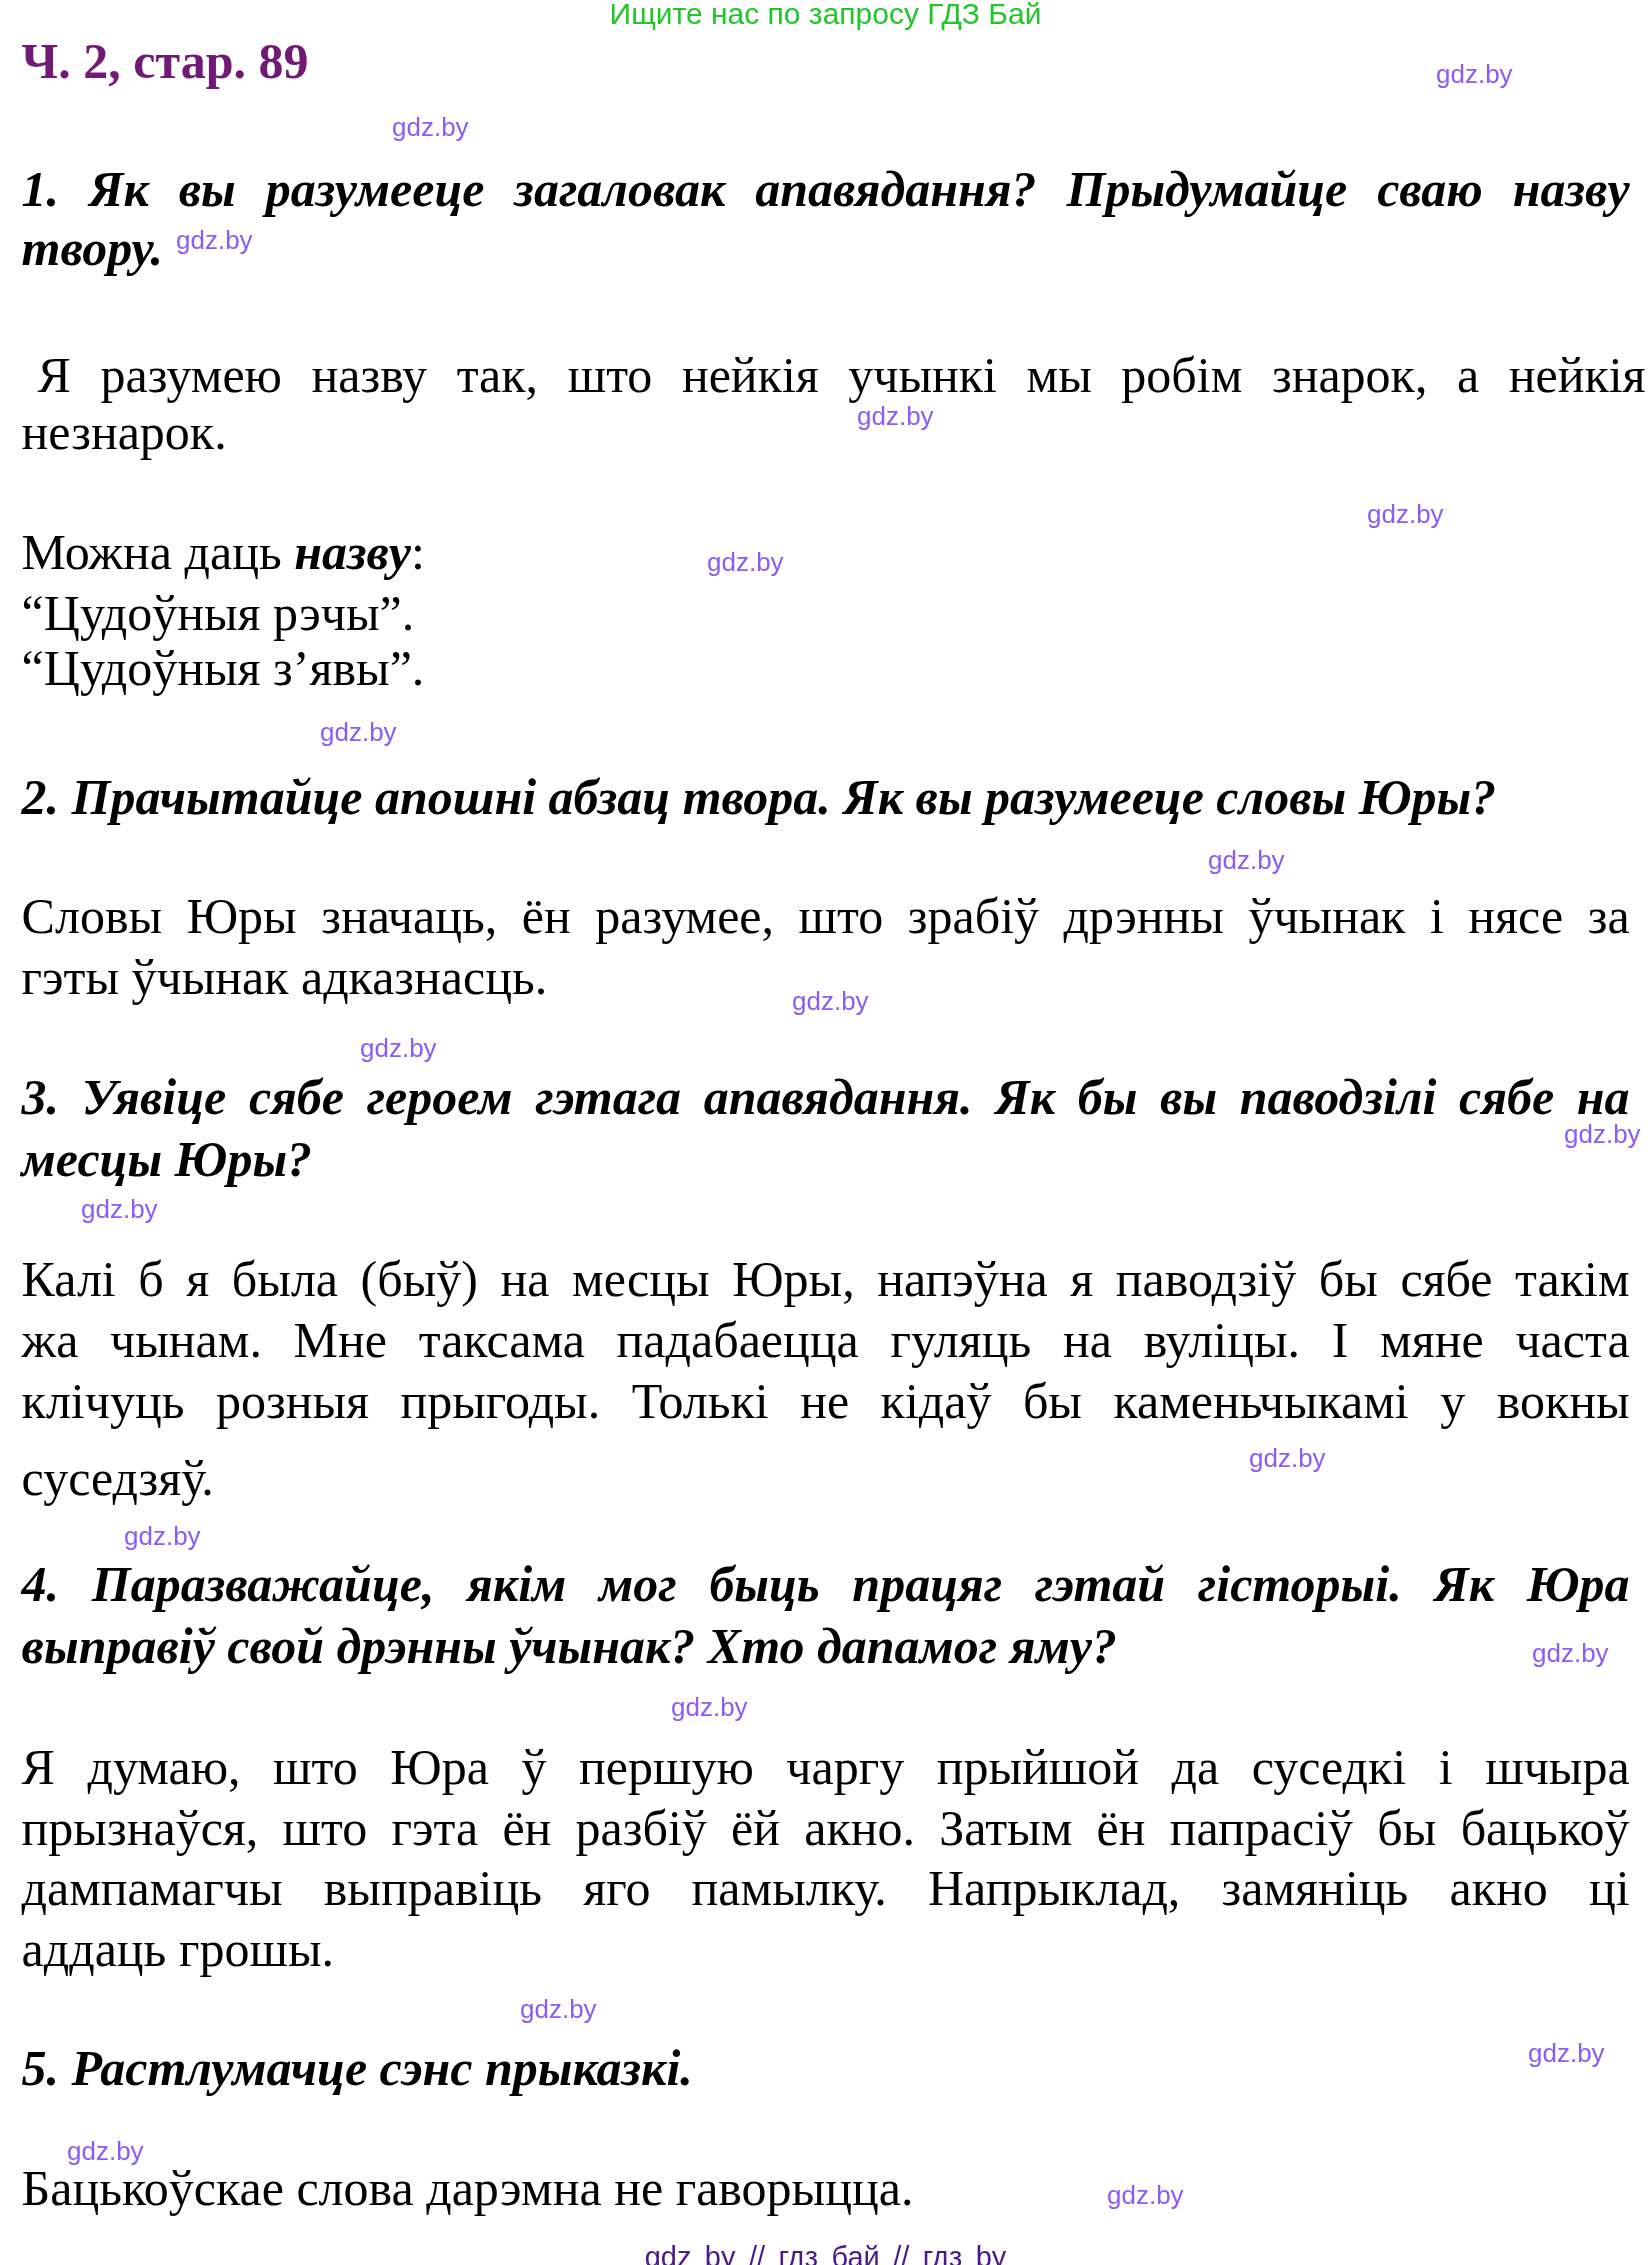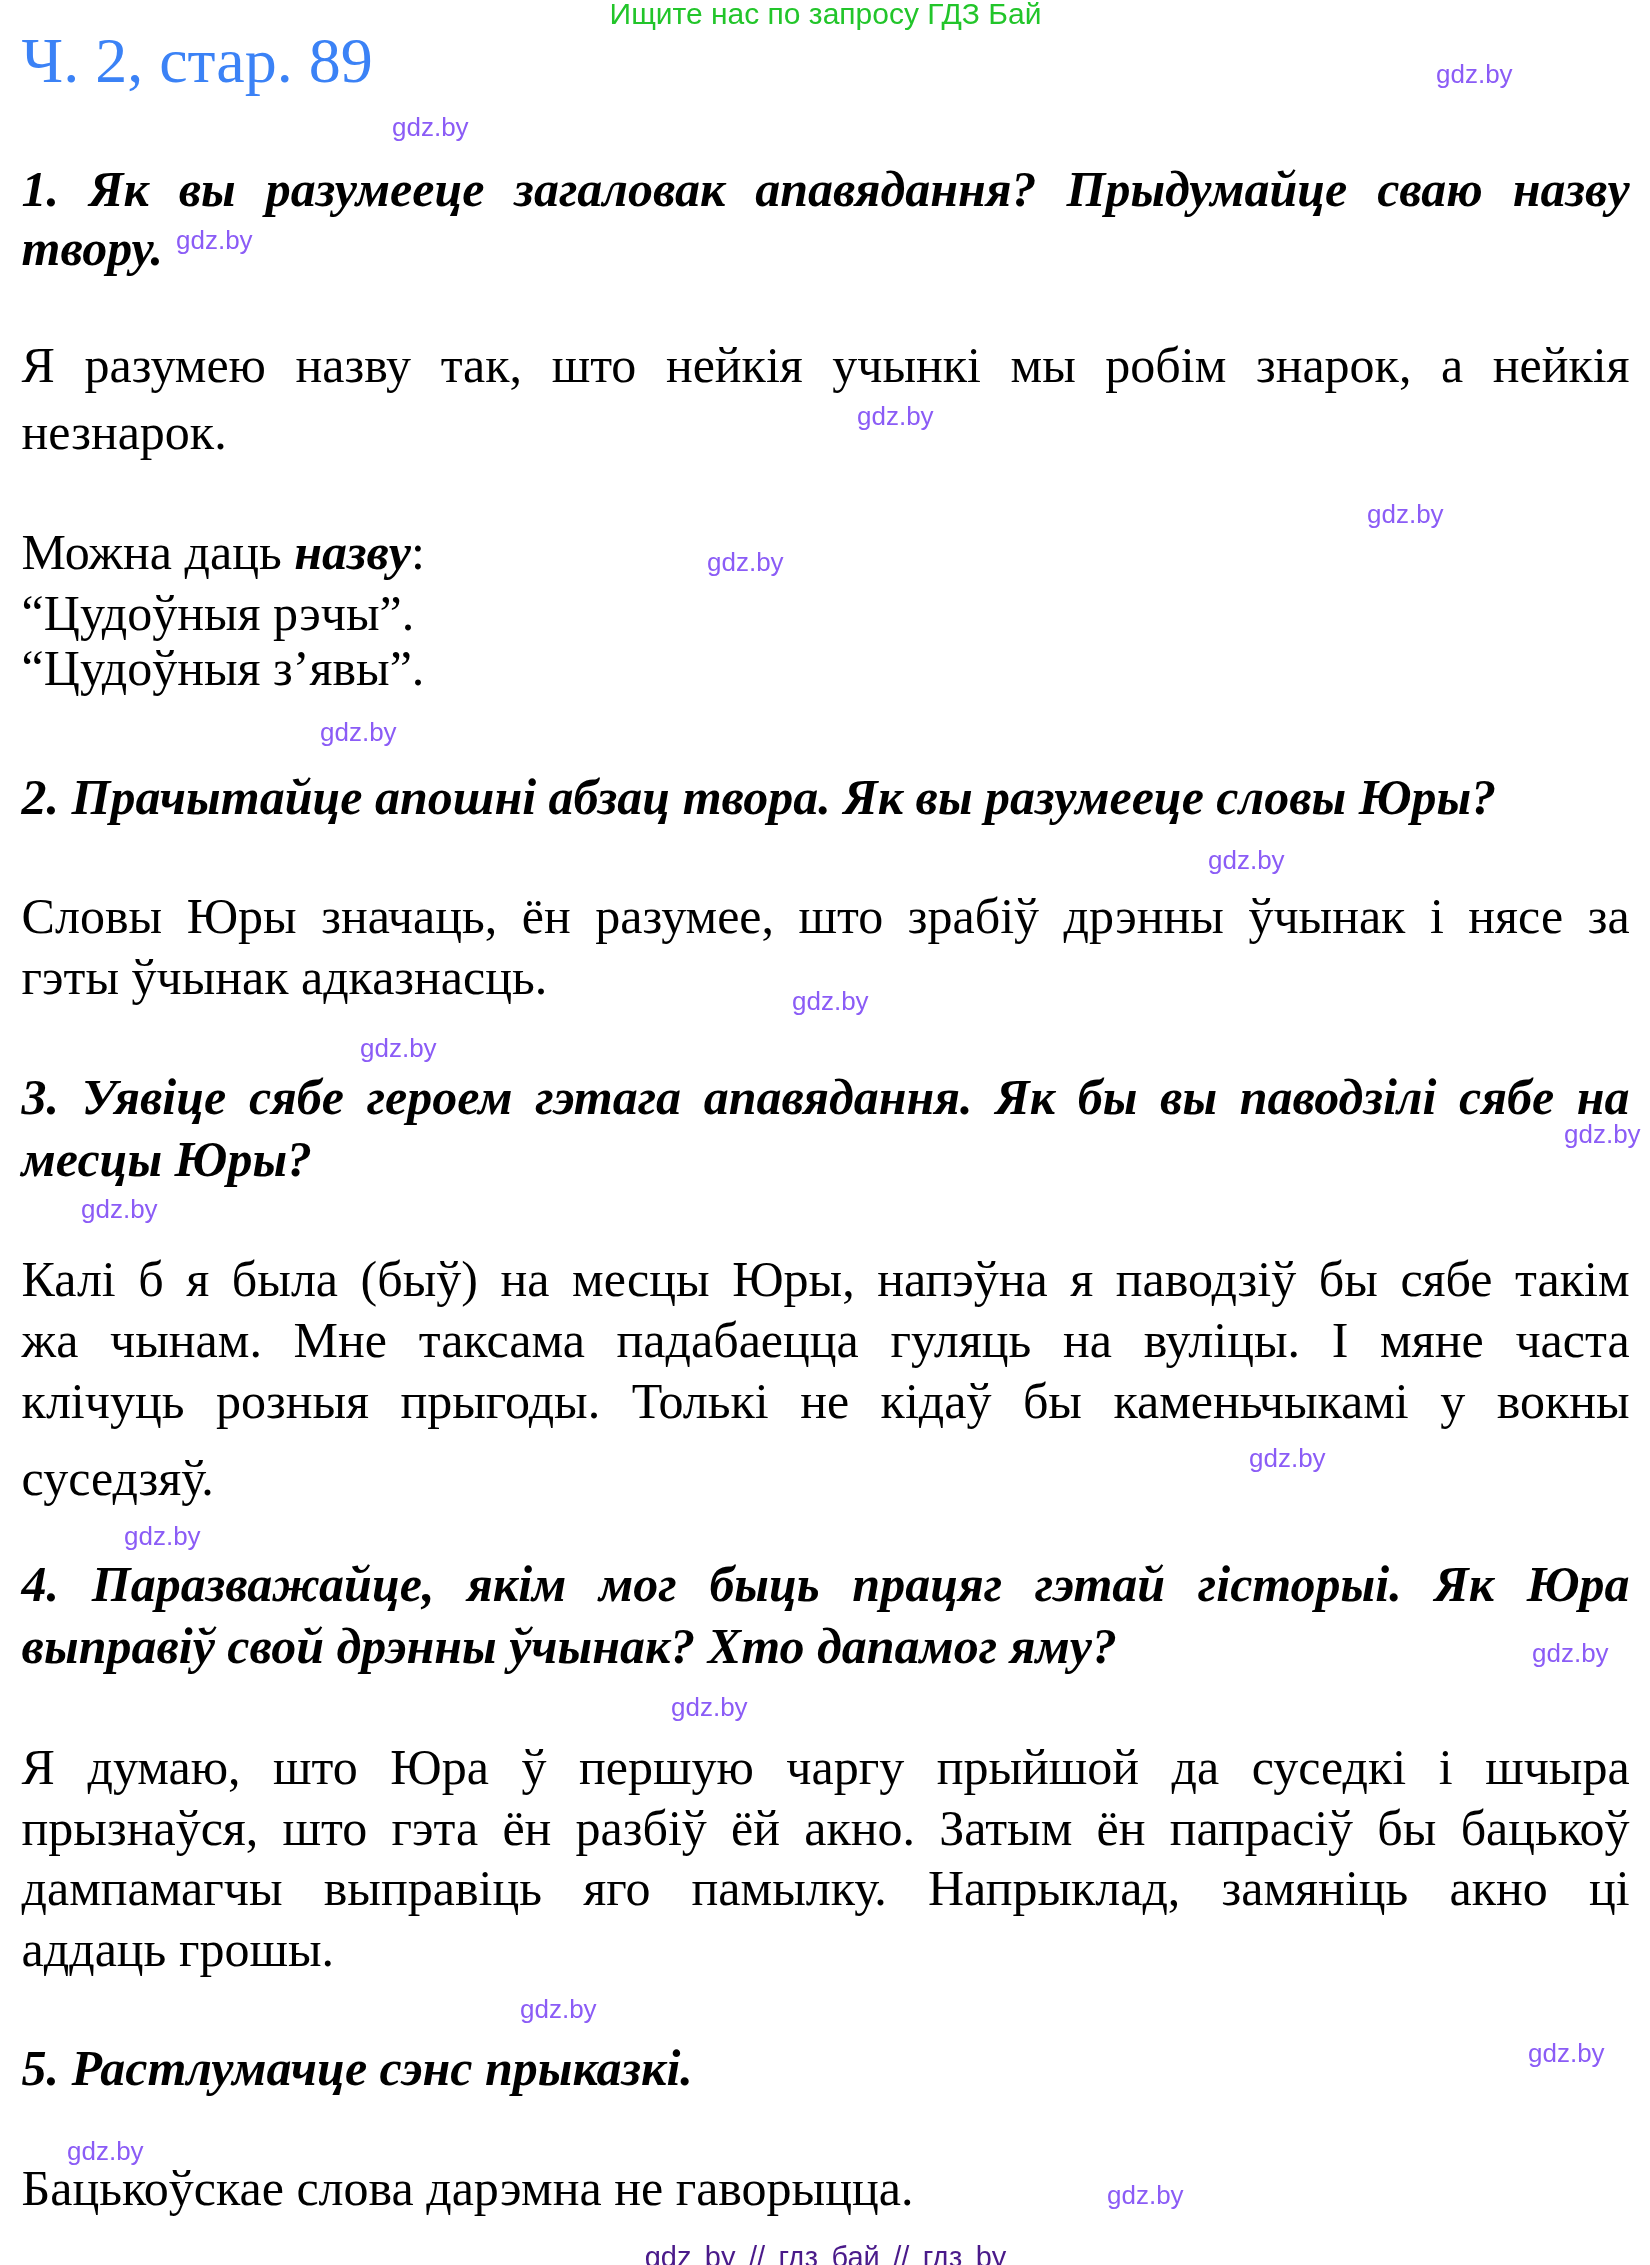--- a/index.html
+++ b/index.html
@@ -1,35 +1,35 @@
 <!DOCTYPE html>
 <html style="font-size:14.4px"><head>
 <meta charset="utf-8">
 <style>
   html, body { margin:0; padding:0; background:#ffffff; }
   body { width:1651px; height:2266px; position:relative; overflow:hidden; }
   .abs { position:absolute; white-space:nowrap; }
   .banner { left:0; width:1651px; top:-3.6px; text-align:center; font-family:"Liberation Sans", sans-serif; font-size:30px; color:#22c52a; line-height:36px; }
-  .title { left:21.6px; top:32px; font-family:"Liberation Serif", serif; font-weight:normal; font-size:64px; color:#3b82f6; line-height:58px; }
+  .title { left:21.6px; top:32px; font-family:"Liberation Serif", serif; font-weight:bold; font-size:50px; color:#701a75; line-height:58px; }
   .wm { font-family:"Liberation Sans", sans-serif; font-size:26px; color:#8b5cf6; line-height:31px; }
   .line { left:21.6px; width:1608px; font-family:"Liberation Serif", serif; font-size:50px; color:#000; line-height:58px; text-align:justify; text-align-last:justify; }
   .line.last { text-align-last:left; }
   .q { font-weight:bold; font-style:italic; }
   .footer { left:0; width:1651px; top:2239px; text-align:center; font-family:"Liberation Sans", sans-serif; font-size:29px; color:#4a1a8a; line-height:36px; word-spacing:5.4px; }
 </style>
 </head>
 <body>
 
 <div class="abs banner">Ищите нас по запросу ГДЗ Бай</div>
 
 <div class="abs title">Ч. 2, стар. 89</div>
 
 <div class="abs line q" style="top:160px;">1.  Як вы разумееце загаловак апавядання? Прыдумайце сваю назву</div>
 <div class="abs line q last" style="top:219px;"><span>твору.</span></div>
-<div class="abs line" style="top:336px;">Я разумею назву так, што нейкія учынкі мы робім знарок, а нейкія</div>
+<div class="abs line" style="top:346px;margin-left:16px;">Я разумею назву так, што нейкія учынкі мы робім знарок, а нейкія</div>
 <div class="abs line last" style="top:403px;">незнарок.</div>
 <div class="abs line last" style="top:523px;"><span>Можна даць </span><b><i>назву</i></b><span>:</span></div>
 <div class="abs line last" style="top:584px;">“Цудоўныя рэчы”.</div>
 <div class="abs line last" style="top:608px;margin-top:31px;">“Цудоўныя з’явы”.</div>
 
 <div class="abs line q last" style="top:768px;">2.  Прачытайце апошні абзац твора. Як вы разумееце словы Юры?</div>
 <div class="abs line" style="top:887px;">Словы Юры значаць,  ён разумее, што зрабіў дрэнны ўчынак і нясе за</div>
 <div class="abs line last" style="top:948px;">гэты ўчынак адказнасць.</div>
 
 <div class="abs line q" style="top:1068px;">3.  Уявіце сябе героем гэтага апавядання. Як бы вы паводзілі сябе на</div>

